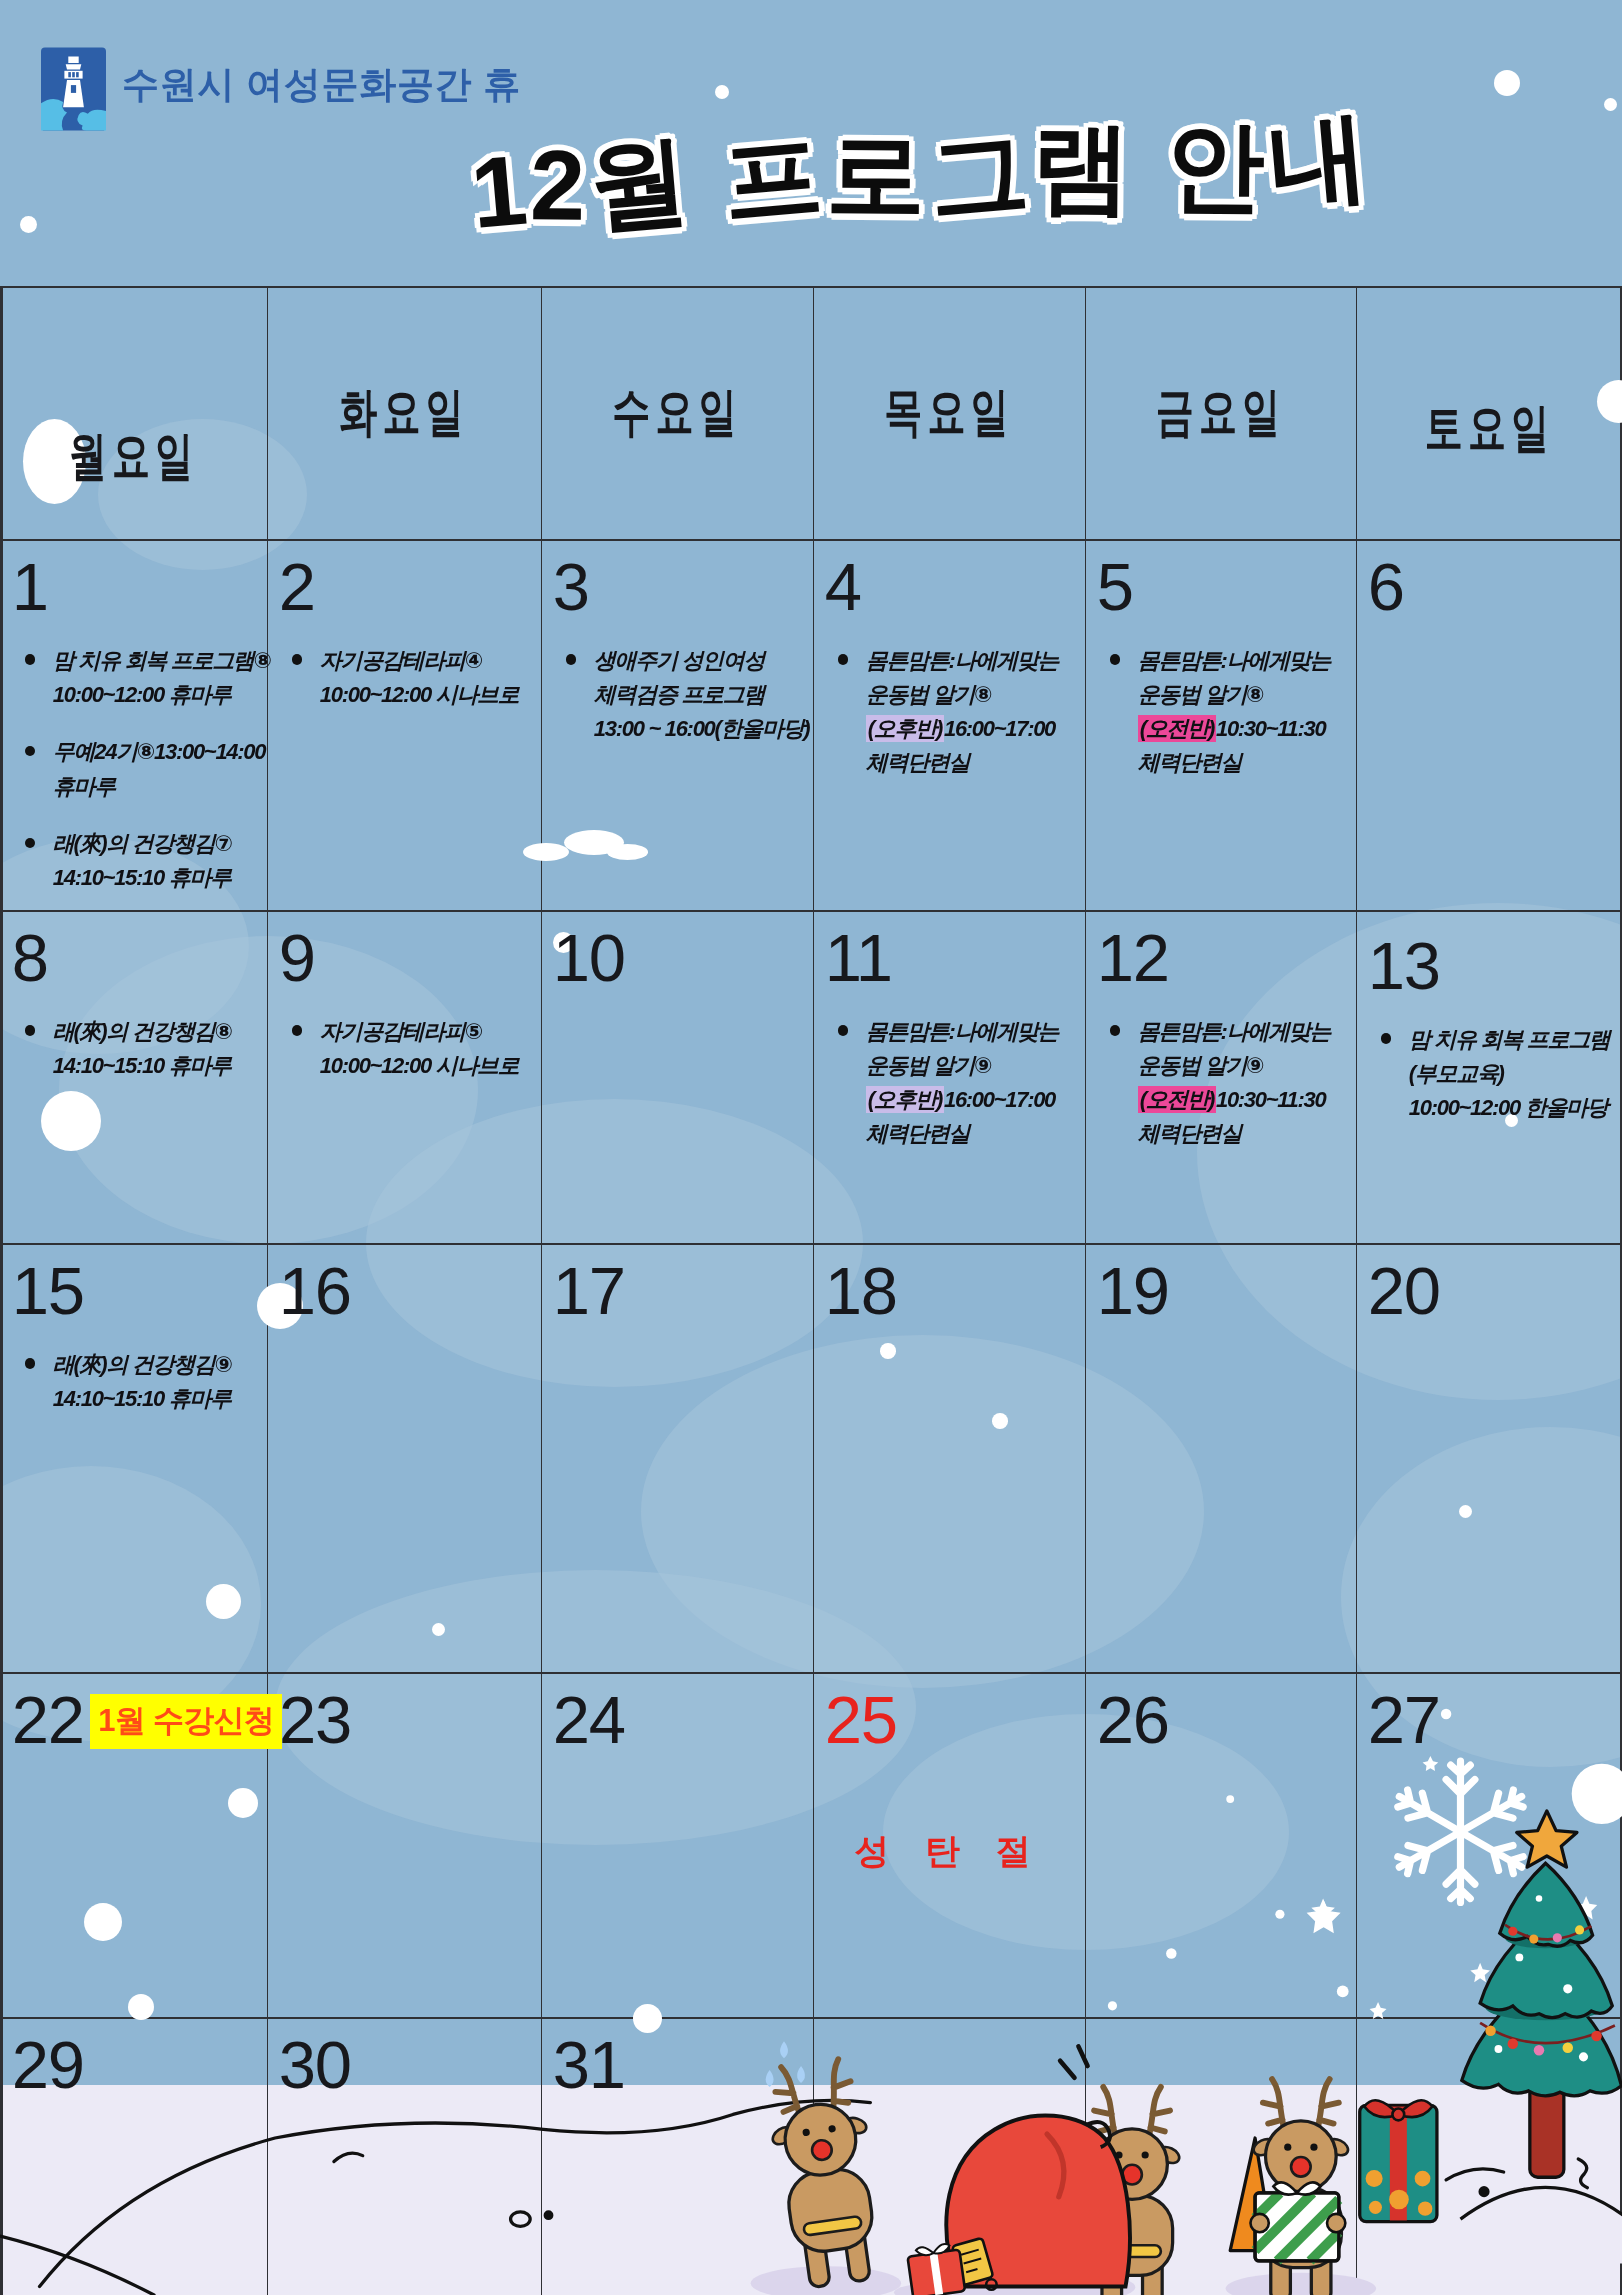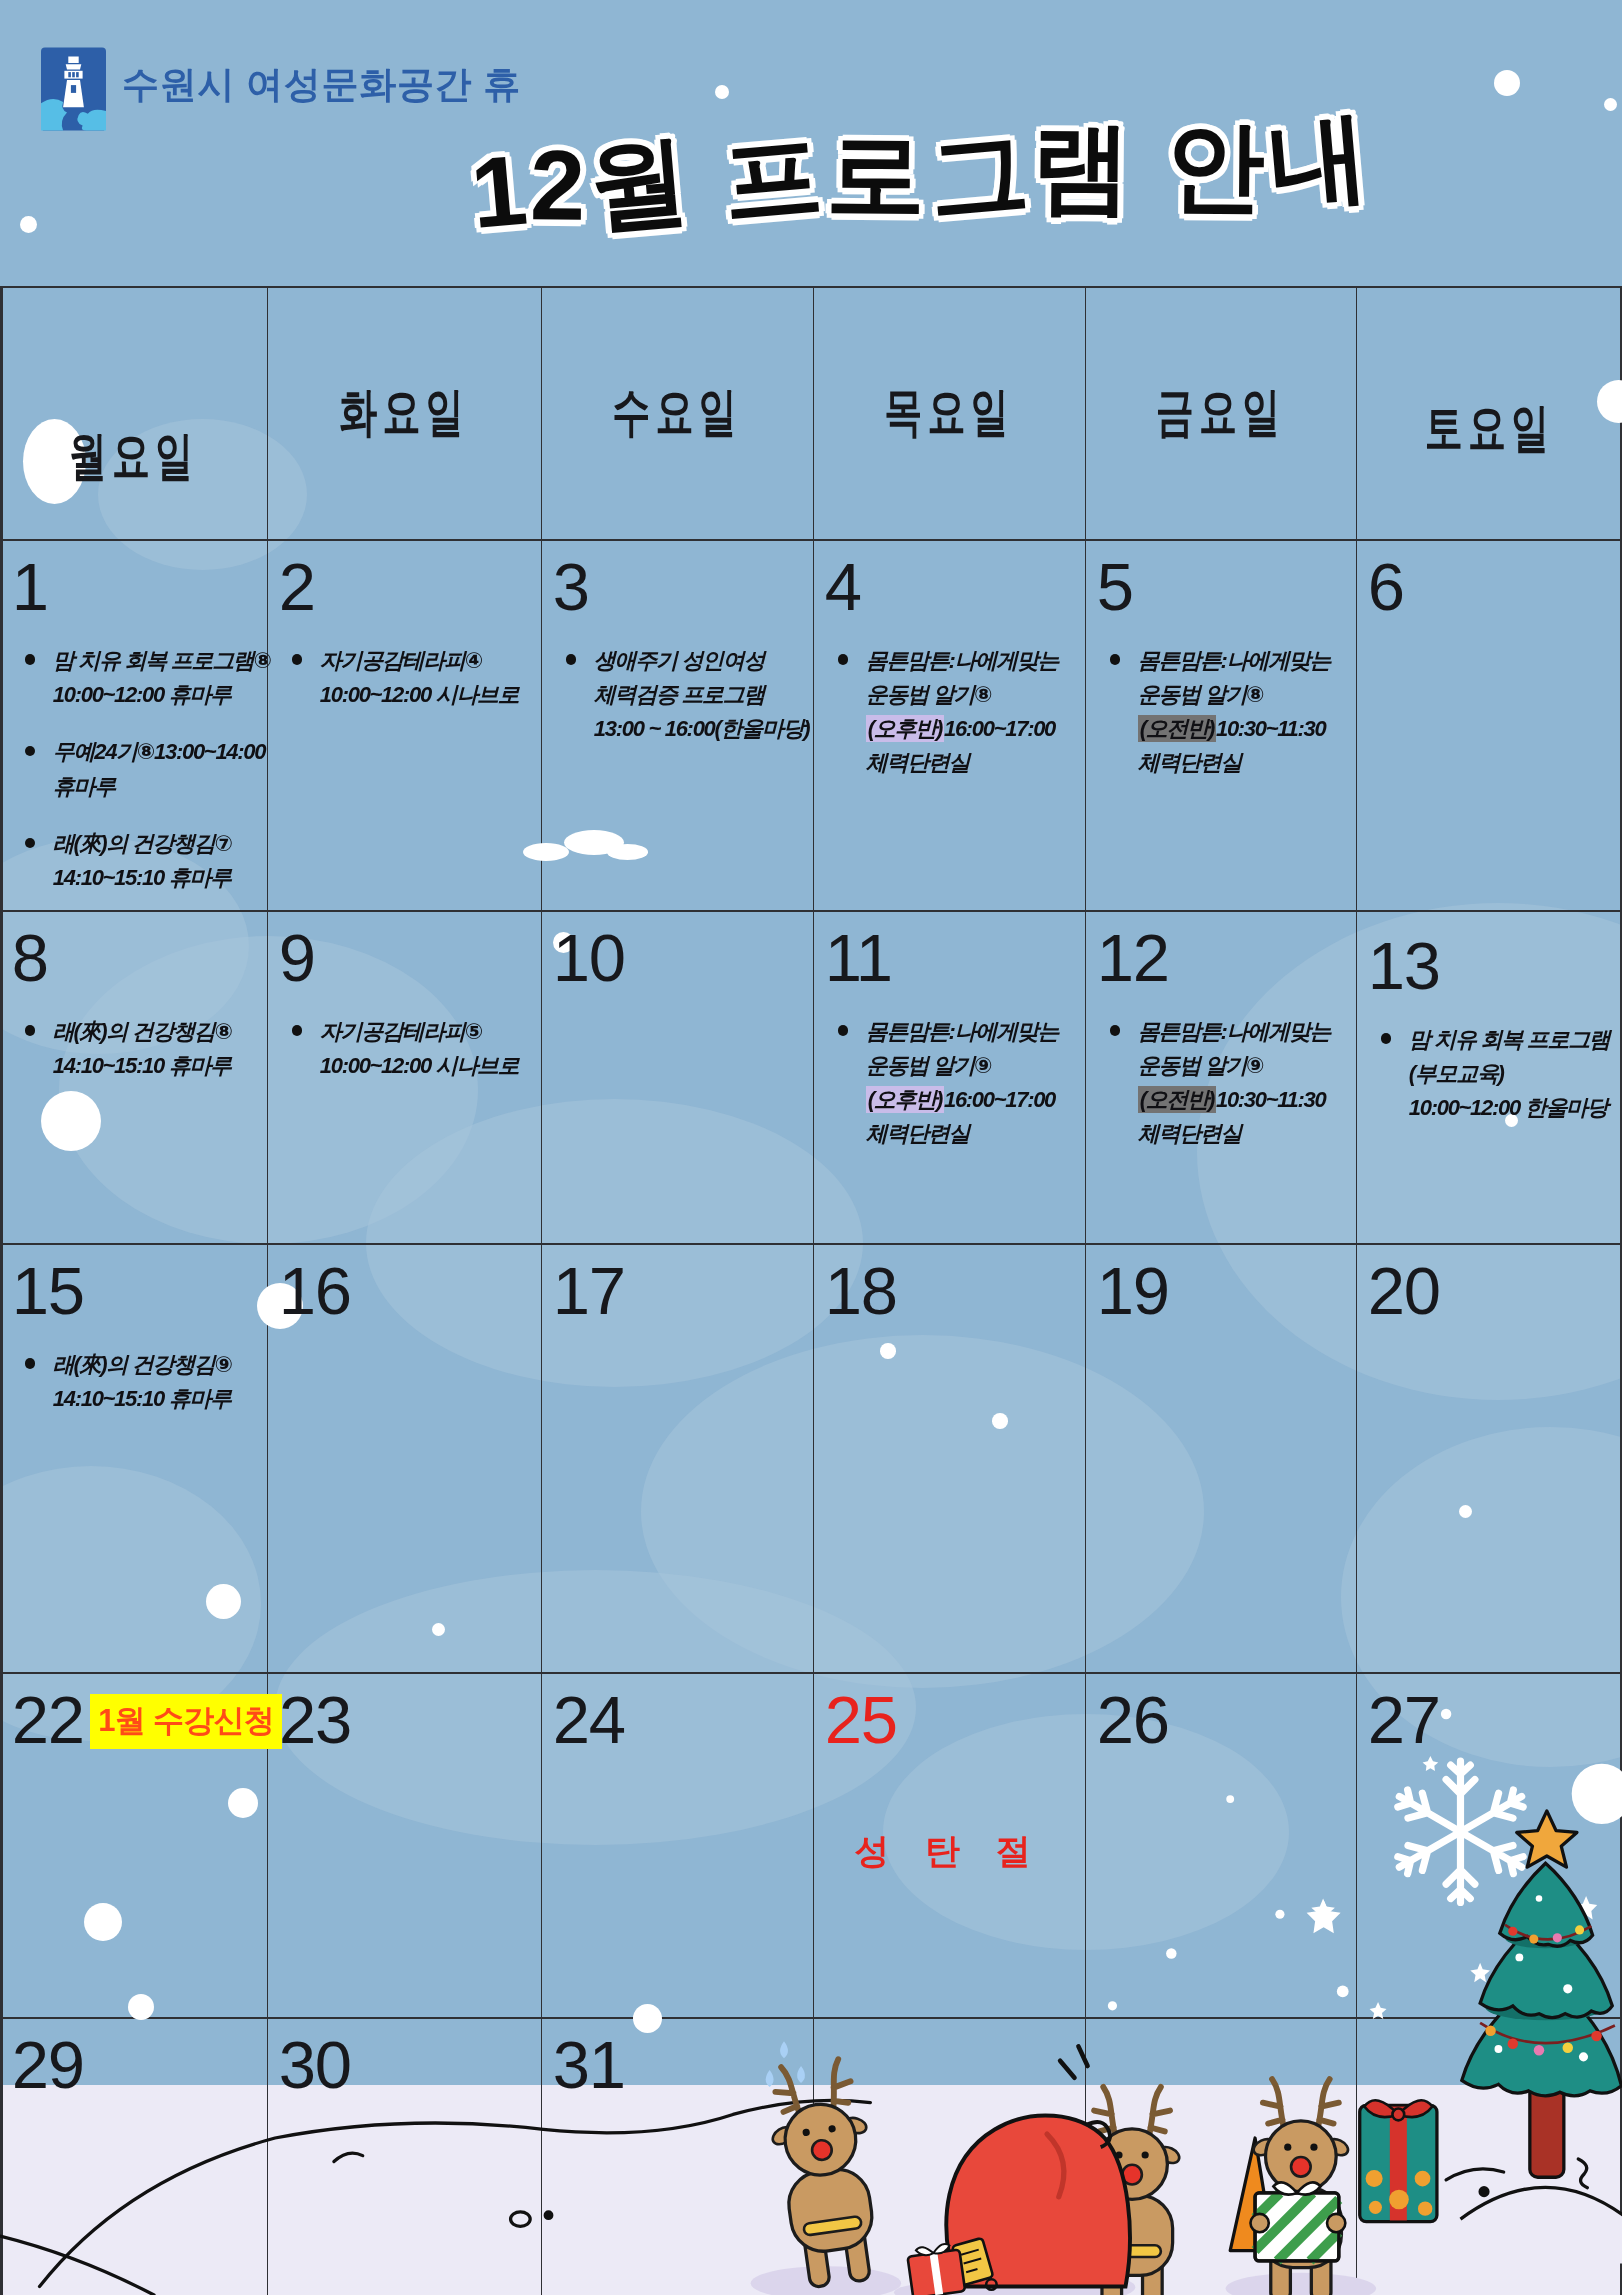--- a/index.html
+++ b/index.html
@@ -61,21 +61,21 @@
   .events{margin-top:22px;font-style:italic;}
   .event{position:relative;padding-left:41px;margin-bottom:23.6px;}
   .event:before{
     content:"";position:absolute;left:13px;top:10.5px;width:10.5px;height:10.5px;border-radius:50%;background:#111;
   }
   .ev-line{
     font-size:22px;font-weight:700;color:#101014;line-height:1.55;
     letter-spacing:-1.3px;white-space:nowrap;
   }
   .hl-purple{background:#C9BCE9;padding:0.7px 2px;}
-  .hl-green{background:#737373;padding:0.7px 2px;}
+  .hl-green{background:#ec4899;padding:0.7px 2px;}
   
   #decor-svg{position:absolute;left:0;top:0;z-index:6;}
   #ground-svg{position:absolute;left:0;top:0;z-index:6;}
 </style>
 </head>
 <body>
 
 <div id="cloud-layer">
     <div class="cloud" style="left: 59px; top: 936px; width: 419px; height: 308px;"></div>
     <div class="cloud" style="left: 366px; top: 1099px; width: 497px; height: 288px;"></div>

